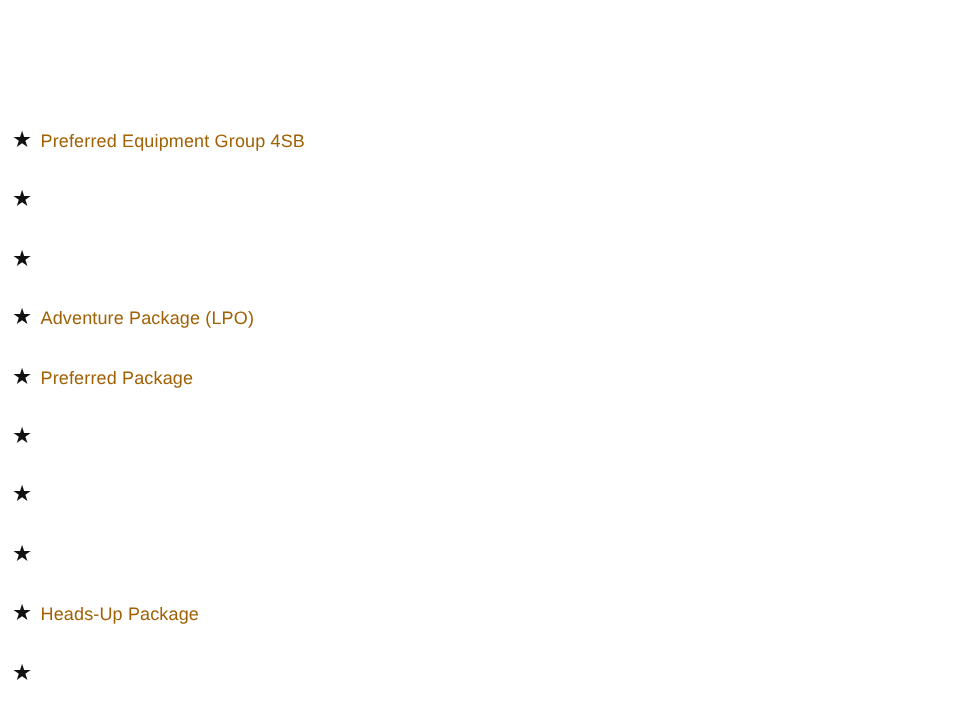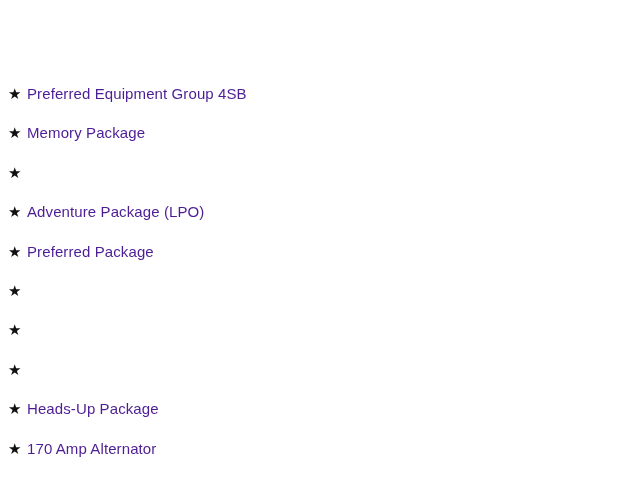--- a/index.html
+++ b/index.html
@@ -32,38 +32,37 @@
   }
   .bullet-star {
     width: 19px;
     flex: 0 0 19px;
     font-size: 15px;
     line-height: 1;
     color: #111111;
     text-align: left;
   }
   .feature-label {
-    font-size: 15px;
+    font-size: 12px;
     line-height: 1;
-    color: #4c1d95;
+    color: #a16207;
     white-space: nowrap;
     letter-spacing: 0.1px;
   }
 </style>
 </head>
 <body>
 
 <ul class="feature-list">
   <li class="feature-item">
     <span class="bullet-star">★</span>
     <span class="feature-label">Preferred Equipment Group 4SB</span>
   </li>
   <li class="feature-item">
     <span class="bullet-star">★</span>
-    <span class="feature-label">Memory Package</span>
   </li>
   <li class="feature-item">
     <span class="bullet-star">★</span>
   </li>
   <li class="feature-item">
     <span class="bullet-star">★</span>
     <span class="feature-label">Adventure Package (LPO)</span>
   </li>
   <li class="feature-item">
     <span class="bullet-star">★</span>
@@ -77,15 +76,14 @@
   </li>
   <li class="feature-item">
     <span class="bullet-star">★</span>
   </li>
   <li class="feature-item">
     <span class="bullet-star">★</span>
     <span class="feature-label">Heads-Up Package</span>
   </li>
   <li class="feature-item">
     <span class="bullet-star">★</span>
-    <span class="feature-label">170 Amp Alternator</span>
   </li>
 </ul>
 
 </body></html>

